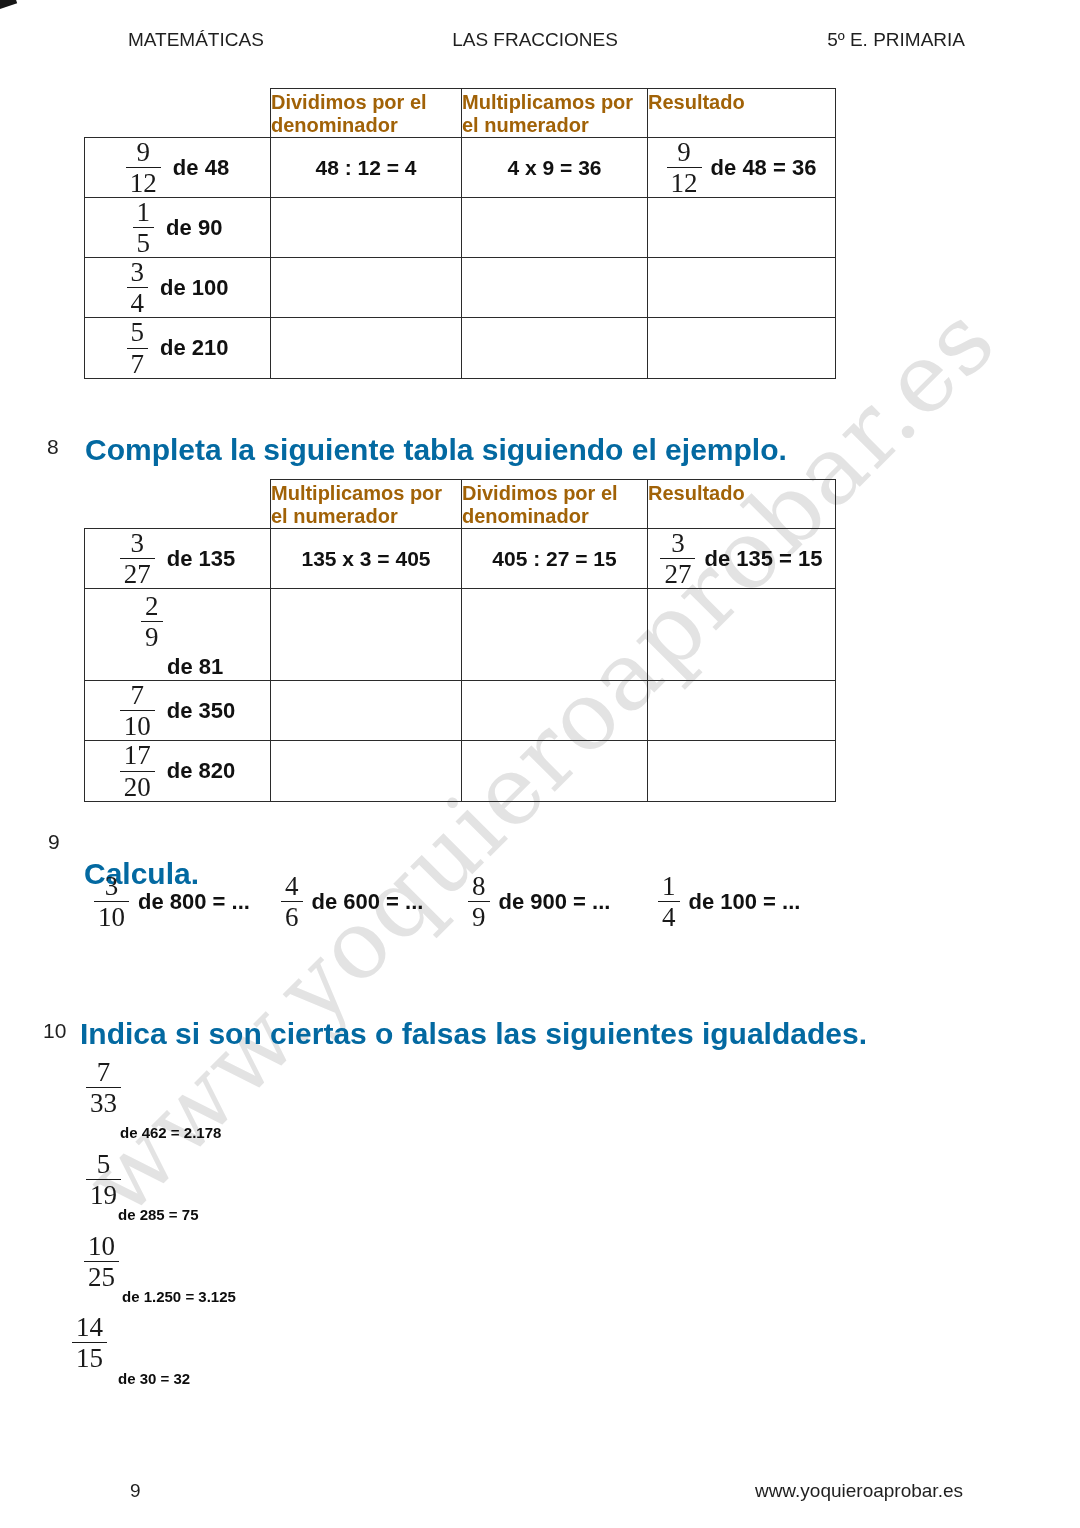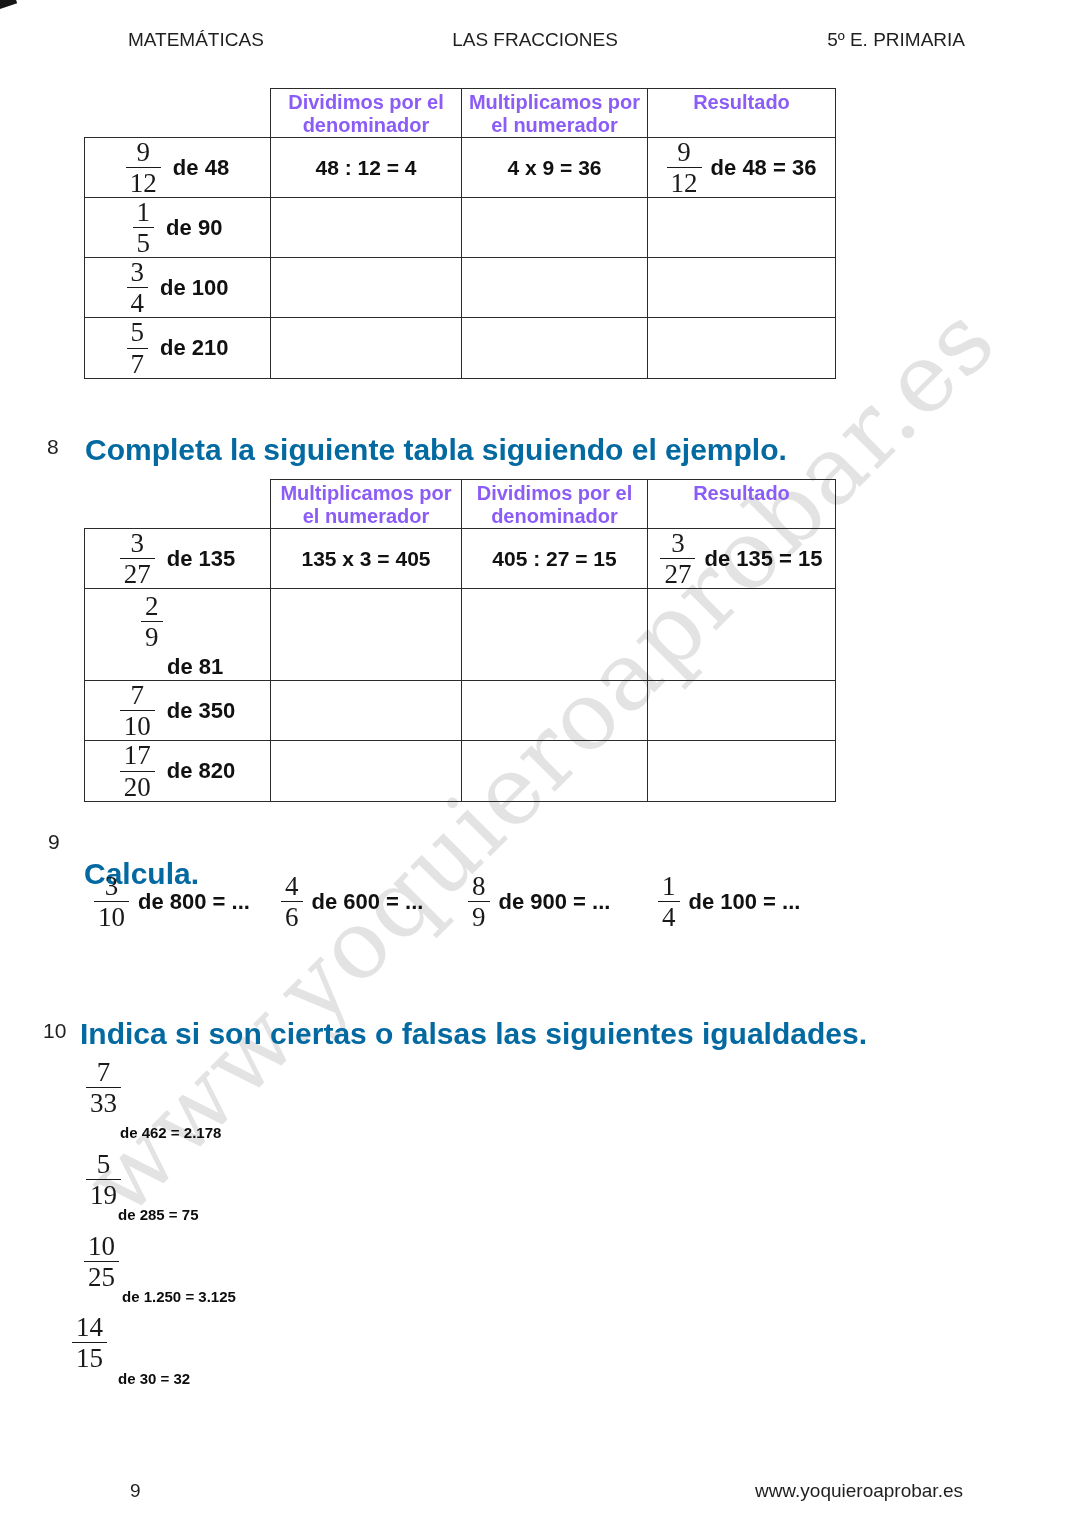--- a/index.html
+++ b/index.html
@@ -35,22 +35,22 @@
   table.wtable {
     position:absolute; border-collapse:collapse; table-layout:fixed;
   }
   .t1 { top:88px; left:84px; }
   .t2 { top:479px; left:84px; }
   .wtable col.c1 { width:186px; } .wtable col.c2 { width:191px; }
   .wtable col.c3 { width:186px; } .wtable col.c4 { width:188px; }
   .wtable td { border:1.5px solid #2b2b2b; }
   .wtable td.blank { border:none; }
   .hcell {
-    text-align:center; vertical-align:top; font-weight:bold;
-    font-size:20px; line-height:23px; padding-top:2px; color:#8b5cf6;
+    text-align:left; vertical-align:top; font-weight:bold;
+    font-size:20px; line-height:23px; padding-top:2px; color:#a16207;
   }
   .val {
     text-align:center; vertical-align:middle; font-weight:bold;
     font-size:21px; color:#111;
   }
   tr.h49 { height:49px; } tr.h55 { height:55px; } tr.h56 { height:56px; }
   tr.h57 { height:57px; } tr.h84 { height:84px; }
   .fcell { display:flex; align-items:center; justify-content:center; gap:12px; }
   .fcell.tight { gap:9px; }
   

